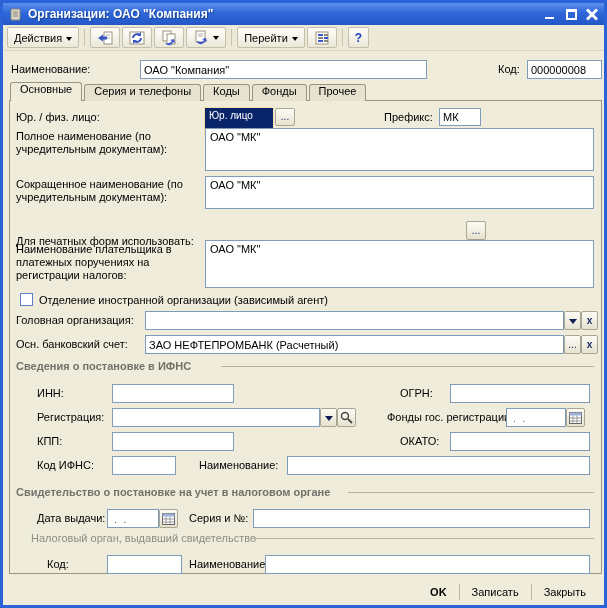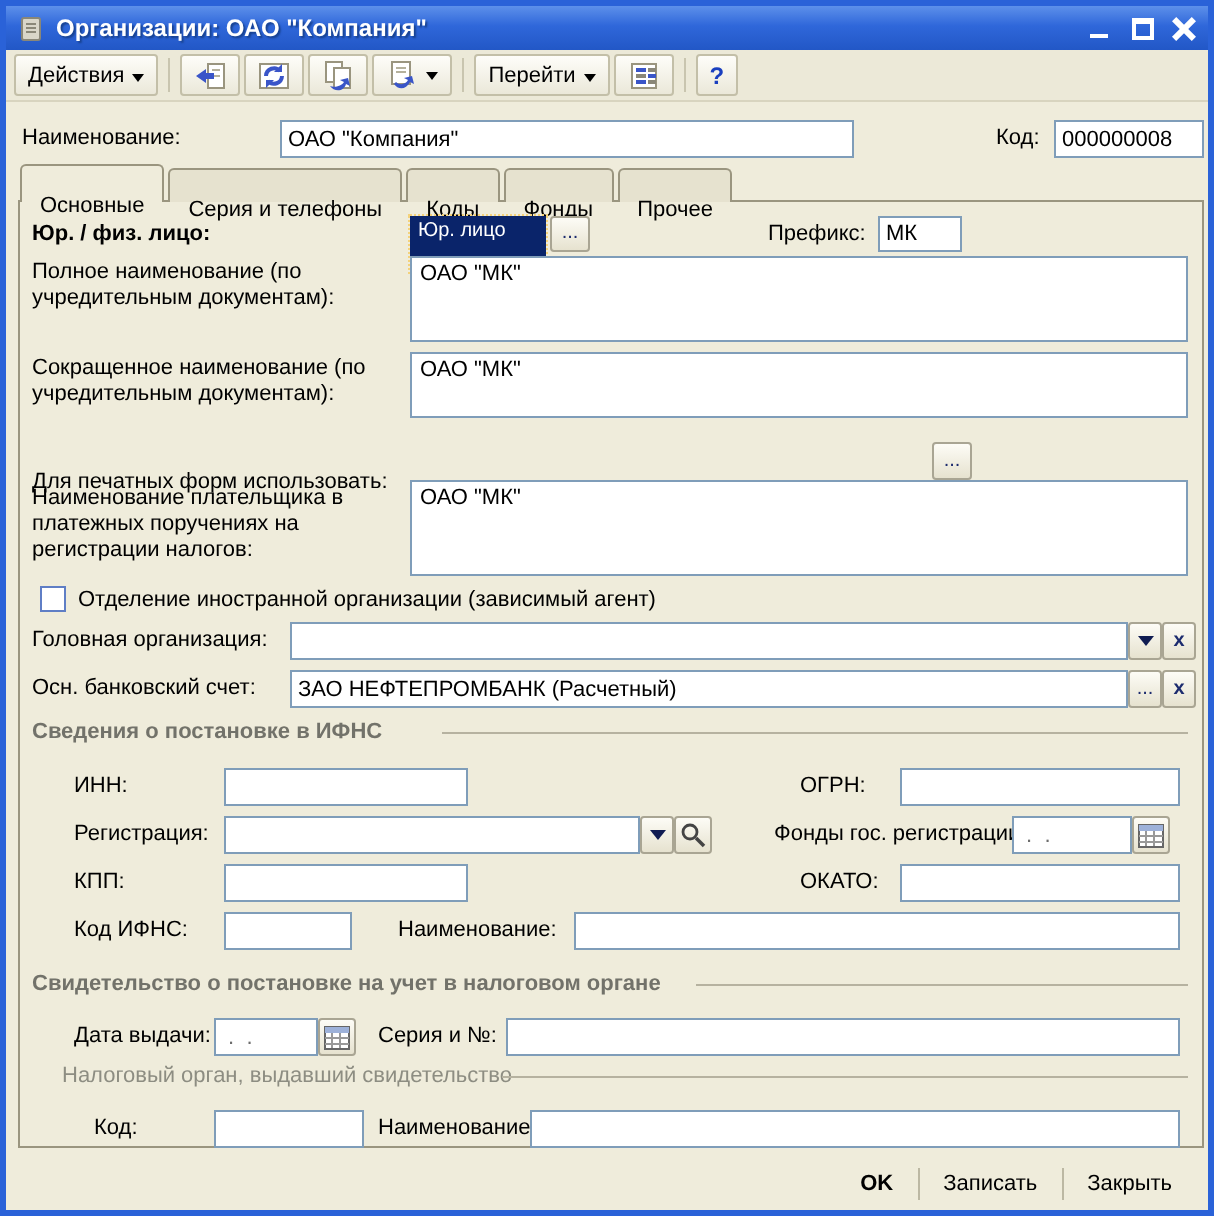--- a/index.html
+++ b/index.html
@@ -36,21 +36,21 @@
   .navyval{position:absolute;height:28px;background:#0a246a;color:#fff;outline:1px dotted #f4d27b;
            padding:2px 4px 0 4px;font-size:10px;}
   .grp{position:absolute;font-weight:bold;color:#72726a;white-space:nowrap;}
   .grpline{position:absolute;height:1px;background:#b6b2a0;}
   .subgrp{position:absolute;color:#8d8d82;white-space:nowrap;}
   .chk{position:absolute;width:13px;height:13px;background:#fff;border:1px solid #5f7ec5;cursor:pointer;}
   .darrow{display:inline-block;width:0;height:0;border-left:4px solid transparent;border-right:4px solid transparent;border-top:5px solid #101c52;margin-top:7px;}
   .datefield{white-space:pre;color:#6d6d6d;}
   
   .tabs{position:absolute;left:7px;top:79px;display:flex;align-items:flex-end;height:19px;}
-  .tab{height:17px;padding:14px 9px 0 9px;border:1px solid #9a957f;border-bottom:none;
+  .tab{height:17px;padding:0 9px 0 9px;border:1px solid #9a957f;border-bottom:none;
        border-radius:3px 3px 0 0;background:#e6e2cf;margin-right:2px;cursor:pointer;white-space:nowrap;text-align:right;}
   .tab.active{height:19px;background:#efecdb;position:relative;z-index:3;font-weight:normal;}
   .panel{position:absolute;left:6px;top:97px;width:593px;height:474px;border:1px solid #9a957f;background:#efecdb;z-index:1;}
   
   .footer{position:absolute;left:0;right:6px;top:577px;height:23px;display:flex;justify-content:flex-end;align-items:center;}
   .fbtn{padding:3px 12px;cursor:pointer;white-space:nowrap;}
   .fbtn.bold{font-weight:bold;}
   .fsep{width:1px;height:16px;background:#bcb8a3;}
   svg{display:block;}
 </style>
@@ -142,21 +142,21 @@
 
   <div class="tabs" style="z-index:2;">
     <div class="tab active"><span>Основные</span></div>
     <div class="tab"><span>Серия и телефоны</span></div>
     <div class="tab"><span>Коды</span></div>
     <div class="tab"><span>Фонды</span></div>
     <div class="tab"><span>Прочее</span></div>
   </div>
   <div class="panel"></div>
 
-  <span class="lbl" style="left:13px;top:108px;z-index:2;font-weight:bold;">Юр. / физ. лицо:</span>
+  <span class="lbl" style="left:13px;top:108px;z-index:2;">Юр. / физ. лицо:</span>
   <div class="navyval" style="left:202px;top:105px;width:68px;z-index:2;">Юр. лицо</div>
   <button class="sbtn" style="left:272px;top:105px;width:20px;height:18px;z-index:2;">...</button>
   <span class="lbl" style="left:381px;top:108px;z-index:2;">Префикс:</span>
   <input class="inp" style="left: 436px; top: 105px; width: 42px; height: 18px; z-index: 2;" value="МК">
 
   <span class="lbl wrap" style="left:13px;top:127px;z-index:2;">Полное наименование (по учредительным документам):</span>
   <div class="multi" style="left:202px;top:125px;width:389px;height:43px;z-index:2;">ОАО "МК"</div>
 
   <span class="lbl wrap" style="left:13px;top:175px;z-index:2;">Сокращенное наименование (по учредительным документам):</span>
   <div class="multi" style="left:202px;top:173px;width:389px;height:33px;z-index:2;">ОАО "МК"</div>

